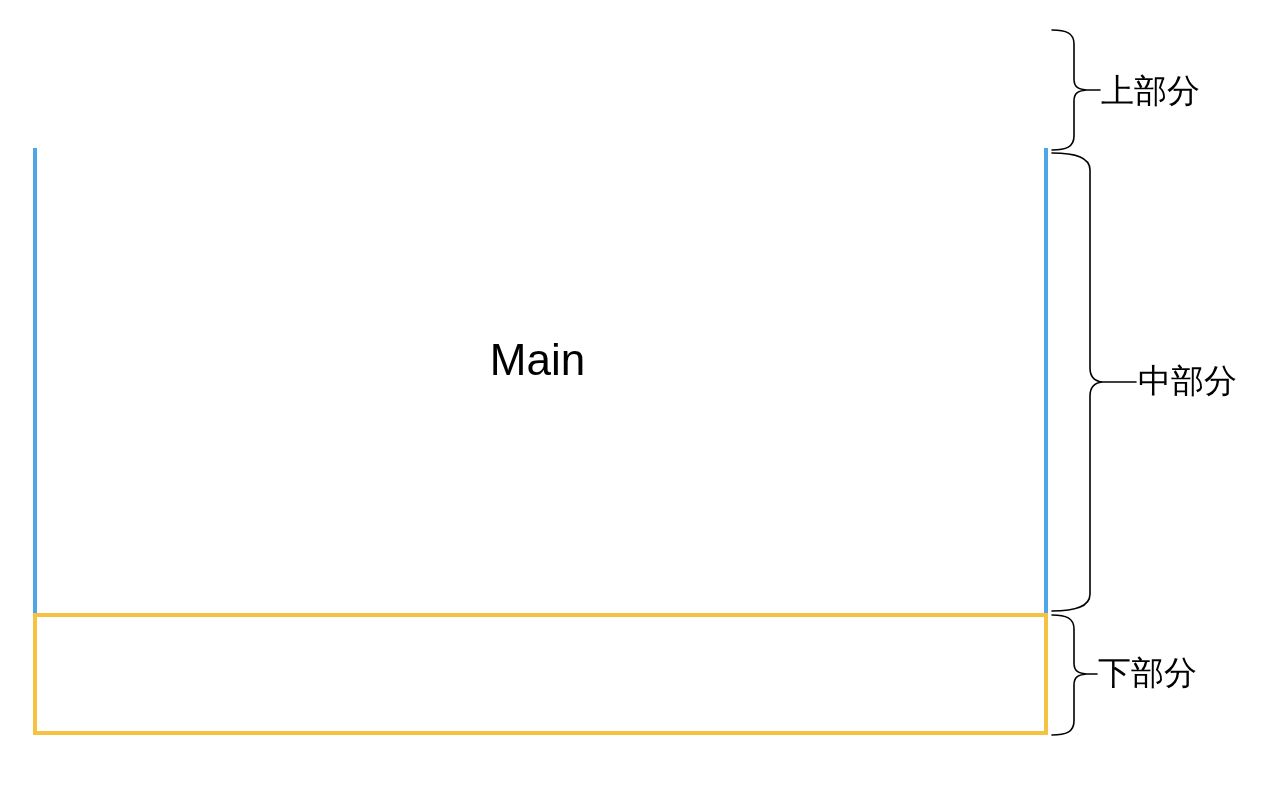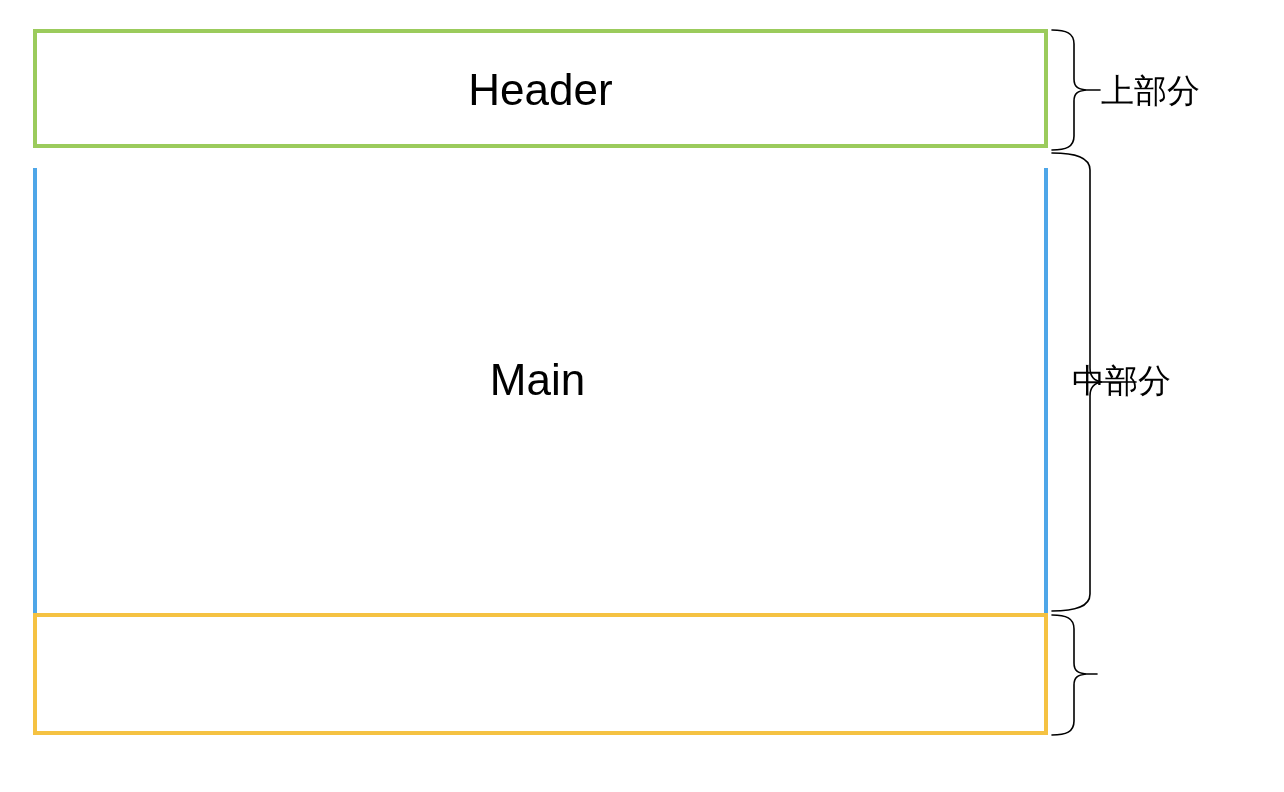--- a/index.html
+++ b/index.html
@@ -94,33 +94,30 @@
   
   .brace-label {
     position: absolute;
     color: #000000;
     font-size: 33px;
     line-height: 50px;
     white-space: nowrap;
     letter-spacing: 0px;
   }
   .brace-label-top    { left: 1101px; top: 66px; }
-  .brace-label-middle { left: 1072px; top: 356px; }
+  .brace-label-middle { left: 1138px; top: 356px; }
   .brace-label-bottom { left: 1098px; top: 648px; }
 </style>
 </head>
 <body>
 
 <div id="canvas" style="background: rgb(255, 255, 255);">
 
-  <div class="box box-header" style="border-color: rgb(155, 203, 92);">
-    <div class="box-label label-header">Header</div>
-  </div>
 
-  <div class="box box-main" style="border-left-color: rgb(78, 166, 232); border-right-color: rgb(78, 166, 232); margin-top: 20px;">
+  <div class="box box-main" style="border-left-color: rgb(78, 166, 232); border-right-color: rgb(78, 166, 232);">
     <div class="box-label label-main">Main</div>
   </div>
 
   <div class="box box-footer" style="border-color: rgb(245, 194, 66);"></div>
 
   <svg id="brace-layer" viewBox="0 0 1284 792" width="1284" height="792">
 
     <g fill="none" stroke="#000000" stroke-width="1.6" stroke-linecap="round">
       <path d="M1052,30
                C1066,30 1074,33 1074,44
@@ -152,14 +149,15 @@
                L1074,721
                C1074,732 1066,735 1052,735"></path>
       <path d="M1086,674 L1097,674"></path>
     </g>
   </svg>
 
   <div class="brace-label brace-label-top">上部分</div>
 
   <div class="brace-label brace-label-middle">中部分</div>
 
+  <div class="brace-label brace-label-bottom">下部分</div>
 
 </div>
 
 </body></html>

